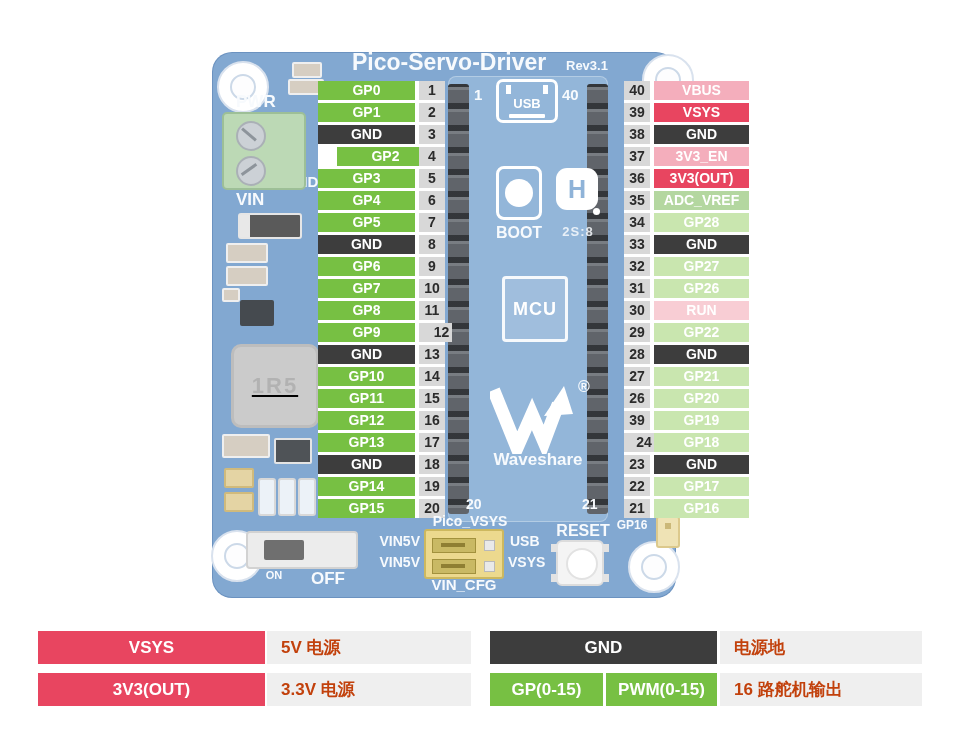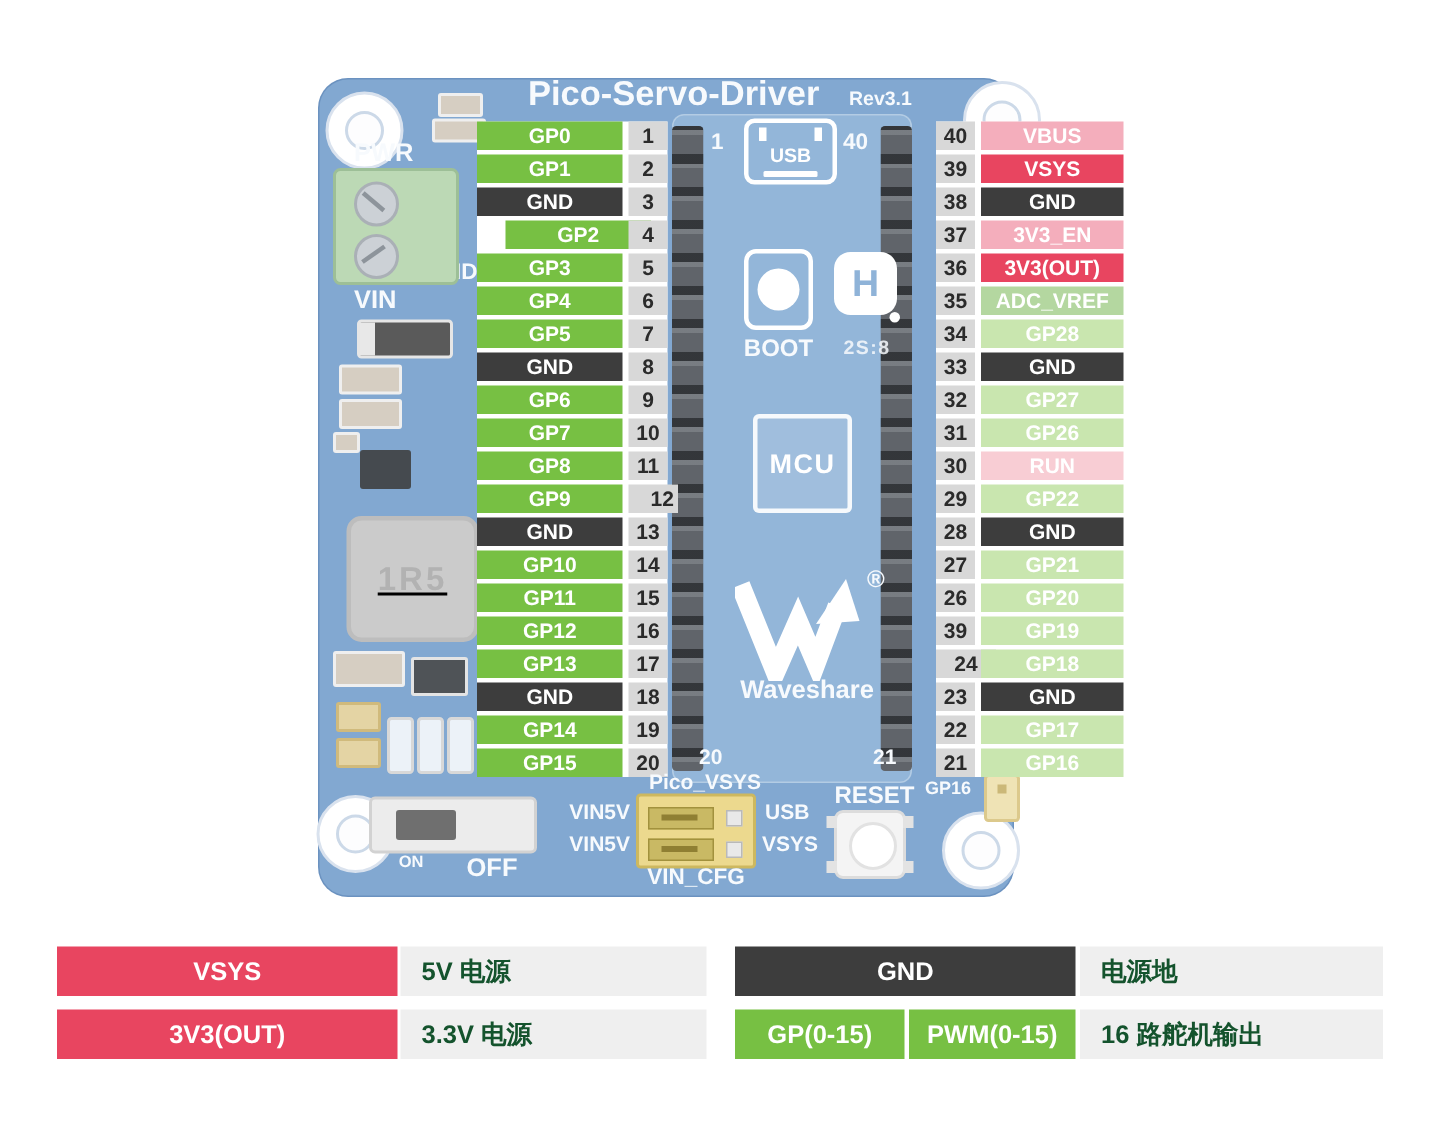--- a/index.html
+++ b/index.html
@@ -23,21 +23,21 @@
        background-color:#60646a;
        background-image:repeating-linear-gradient(180deg, rgba(15,17,19,.55) 0 3px,
          rgba(140,145,150,.55) 3px 6px, rgba(60,64,68,0) 6px 19px, rgba(15,17,19,.55) 19px 22px);}
   .hole{position:absolute;width:48px;height:48px;border-radius:50%;background:#fff;
         border:2px solid #d9e2ee;z-index:2;}
   .hole .in{position:absolute;left:11px;top:11px;width:22px;height:22px;border-radius:50%;
         background:#fdfdfe;border:2px solid #ccd9e8;}
   .smd{position:absolute;background:#d6cec2;border:2px solid #efefef;border-radius:2px;z-index:2;}
   .legend-name{position:absolute;height:33px;display:flex;align-items:center;justify-content:center;
         color:#fff;font-weight:bold;font-size:17px;}
-  .legend-desc{position:absolute;height:33px;background:#efefef;color:#14532d;font-weight:bold;
+  .legend-desc{position:absolute;height:33px;background:#efefef;color:#c2410c;font-weight:bold;
         font-size:17px;line-height:33px;padding-left:14px;box-sizing:border-box;}
 </style>
 </head>
 <body>
 
 <div id="stage">
 
   <div class="abs" style="left:212px;top:52px;width:464px;height:546px;background:#82a8d1;border-radius:20px;
               border:1px solid rgba(80,120,170,.45);box-sizing:border-box;z-index:1;"></div>
 

